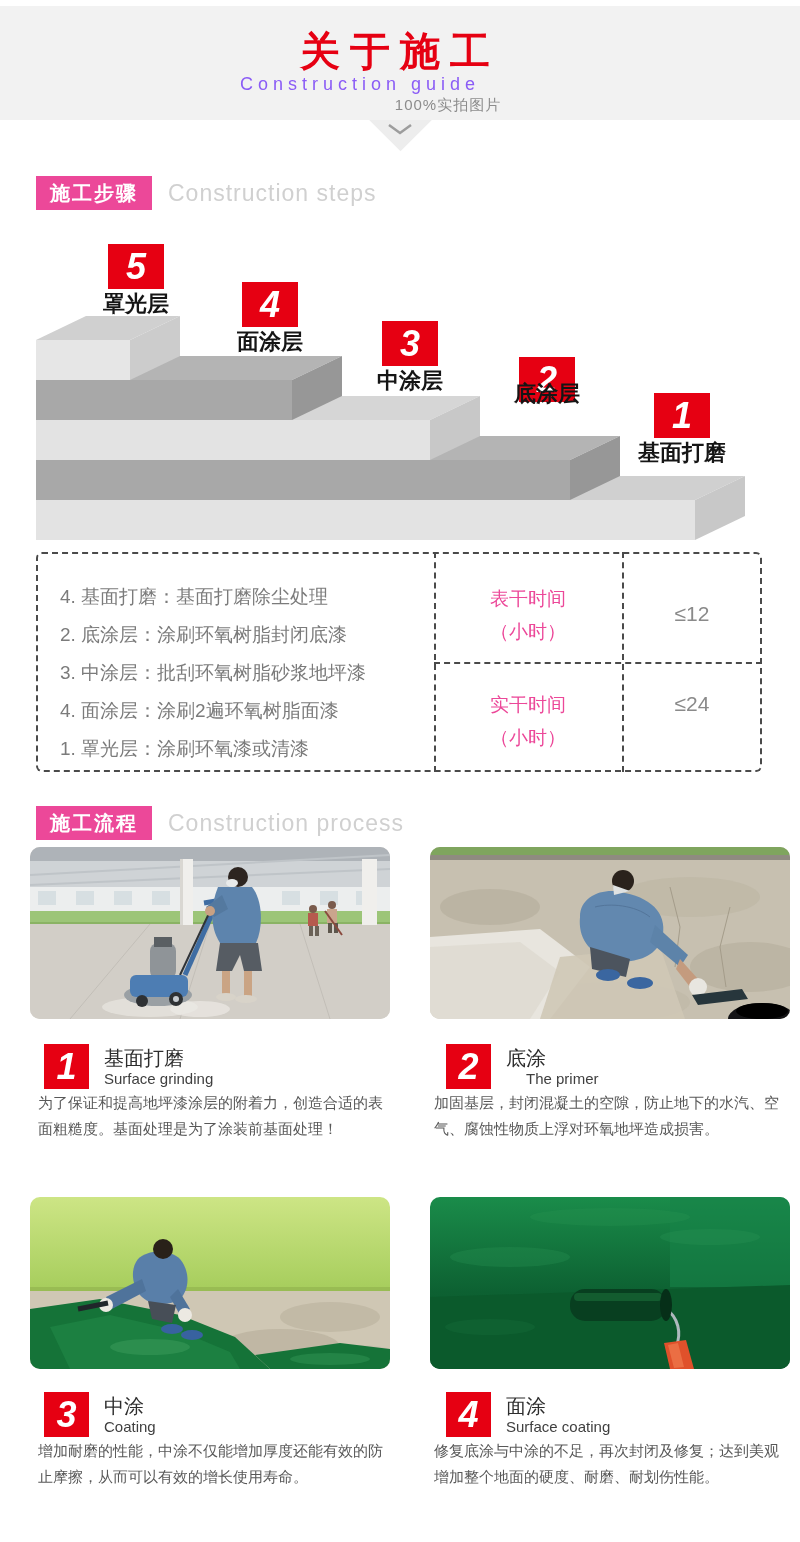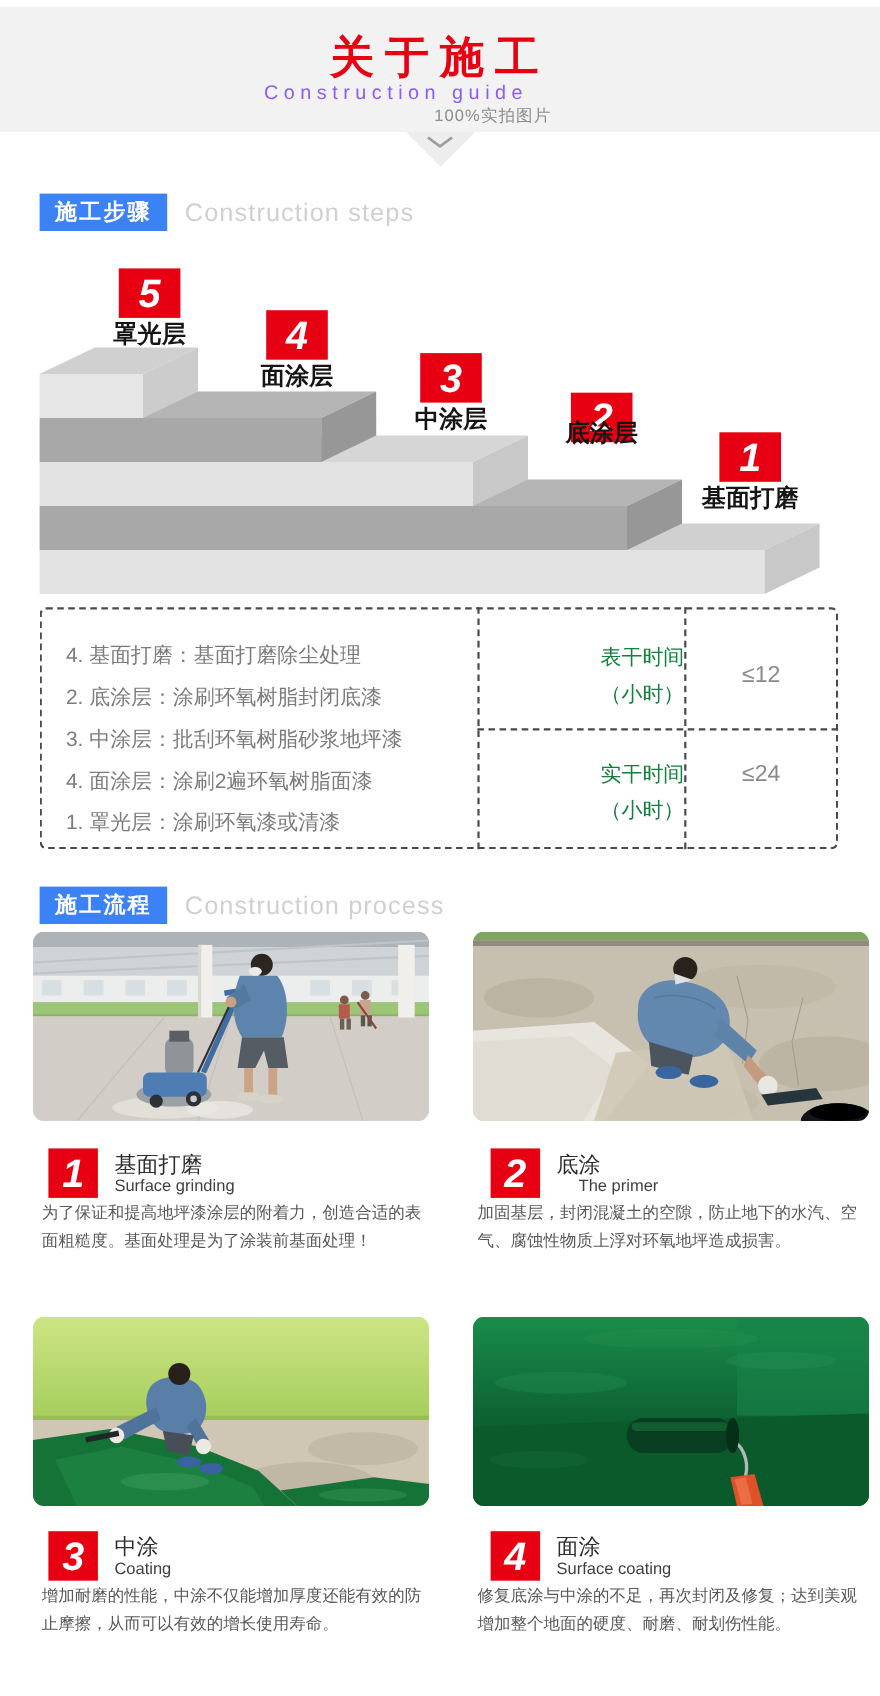--- a/index.html
+++ b/index.html
@@ -9,34 +9,34 @@
 
   
   .header-band{left:0;top:6px;width:800px;height:114px;background:#f2f2f2;z-index:2;}
   .hdr-title{left:0;top:24px;width:800px;text-align:center;font-size:40px;font-weight:bold;color:#e60012;letter-spacing:10px;z-index:3;}
   .hdr-sub{left:0;top:74px;width:720px;text-align:center;font-size:18px;color:#8b5cf6;letter-spacing:5px;z-index:3;}
   .hdr-tag{left:0;top:96px;width:800px;text-align:center;font-size:15px;color:#8c8c8c;letter-spacing:1px;z-index:3;padding-left:48px;}
   .hdr-diamond{left:378px;top:97px;width:45px;height:45px;background:#ededed;transform:rotate(45deg);z-index:1;}
   .hdr-chevron{left:386px;top:122px;z-index:3;}
 
   
-  .sec-label{width:116px;height:34px;background:#3b82f6;color:#fff;font-size:20px;font-weight:bold;text-align:center;line-height:34px;letter-spacing:2px;}
+  .sec-label{width:116px;height:34px;background:#ec4899;color:#fff;font-size:20px;font-weight:bold;text-align:center;line-height:34px;letter-spacing:2px;}
   .sec-en{font-size:23px;color:#d0d0d0;letter-spacing:1px;}
 
   
   .badge{width:56px;height:45px;background:#e60012;color:#fff;font-size:36px;font-weight:bold;font-style:italic;text-align:center;line-height:45px;}
   .stair-label{width:160px;text-align:center;font-size:22px;font-weight:600;color:#151515;}
 
   
   .spec{left:36px;top:552px;width:726px;height:220px;border:2px dashed #4a4a4a;border-radius:6px;box-sizing:border-box;}
   .spec-list{left:60px;top:578px;width:370px;font-size:19px;color:#7b7b7b;line-height:38px;}
   .spec-v1{left:434px;top:552px;height:220px;border-left:2px dashed #4a4a4a;}
   .spec-v2{left:622px;top:552px;height:220px;border-left:2px dashed #4a4a4a;}
   .spec-h{left:434px;top:662px;width:328px;border-top:2px dashed #4a4a4a;}
-  .dry-name{width:188px;text-align:right;font-size:19px;color:#15803d;line-height:33px;}
+  .dry-name{width:188px;text-align:center;font-size:19px;color:#ec4899;line-height:33px;}
   .dry-val{width:140px;text-align:center;font-size:21px;color:#8a8a8a;}
 
   
   .photo{width:360px;height:172px;border-radius:10px;overflow:hidden;}
   .photo svg{display:block;}
 
   
   .card-num{width:45px;height:45px;background:#e60012;color:#fff;font-size:36px;font-weight:bold;font-style:italic;text-align:center;line-height:45px;}
   .card-title{font-size:20px;color:#2d2d2d;}
   .card-sub{font-size:15px;color:#3f3f3f;}

